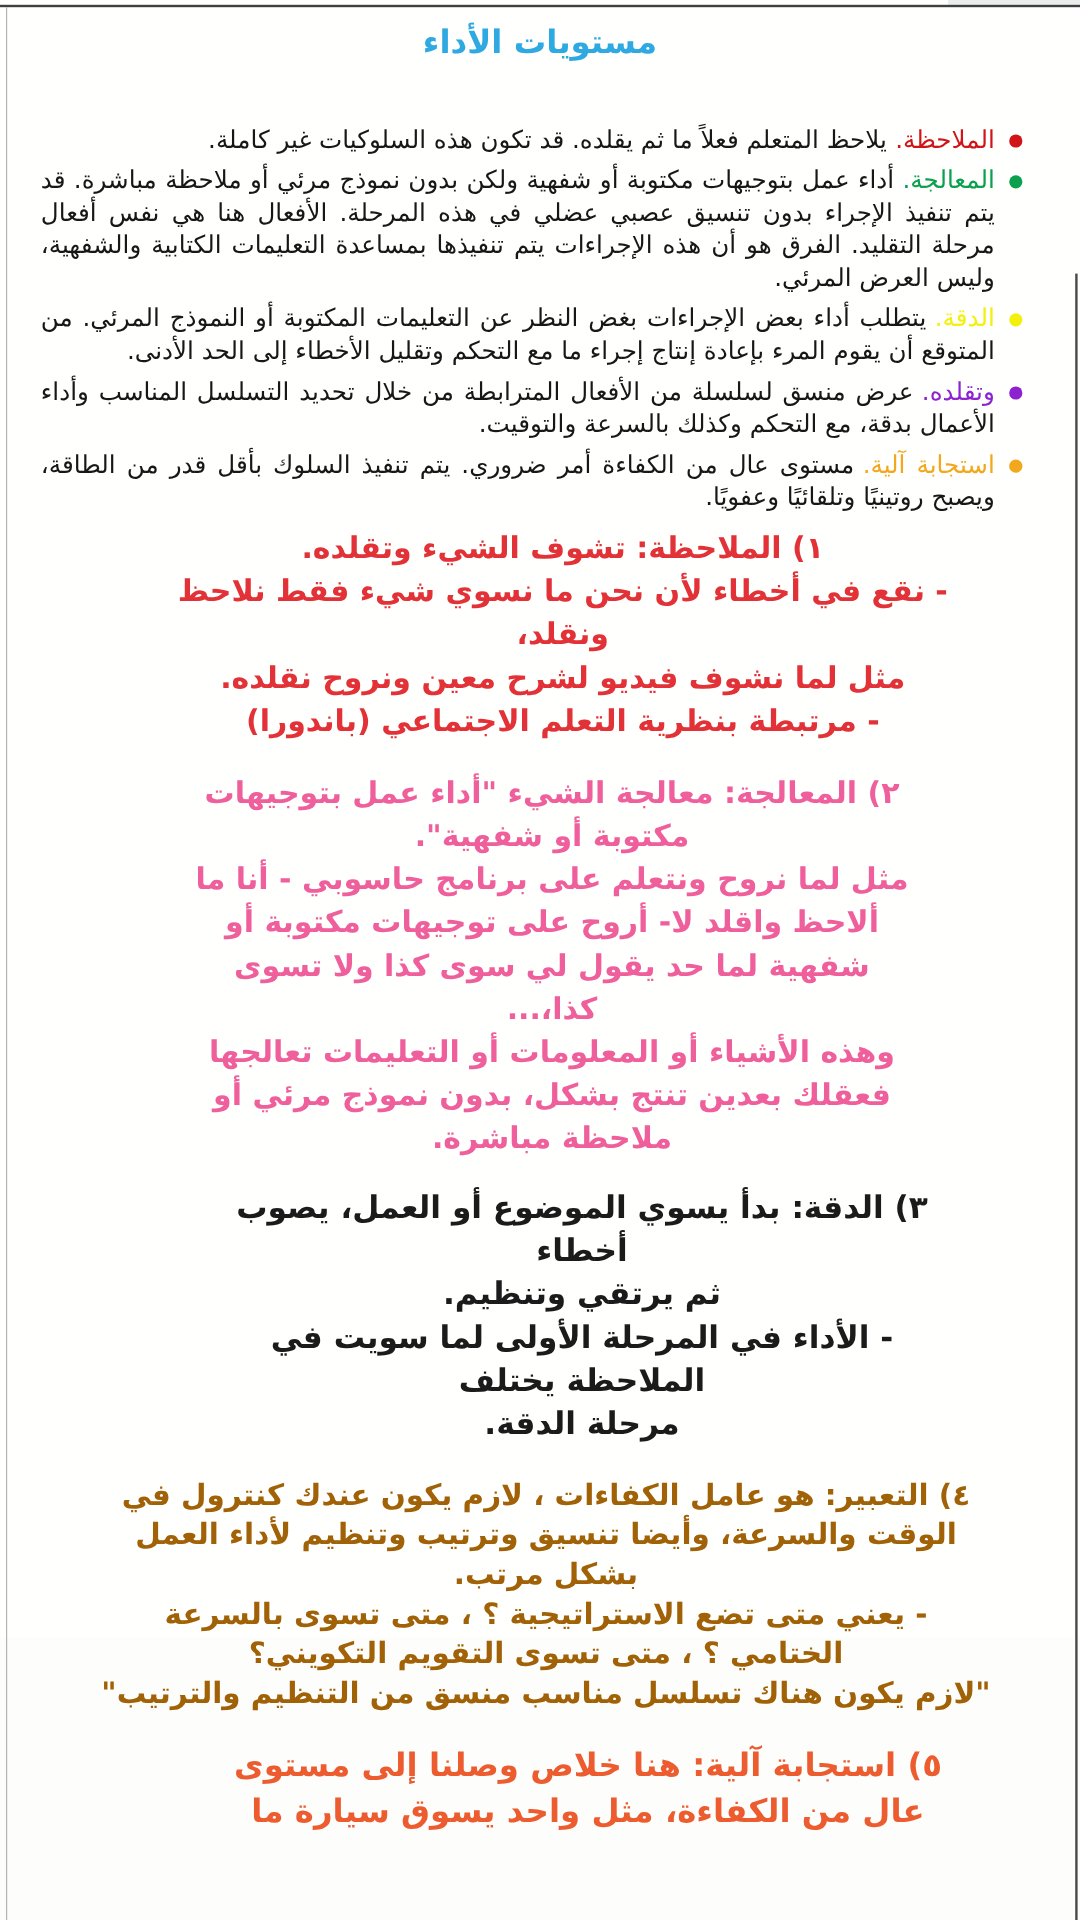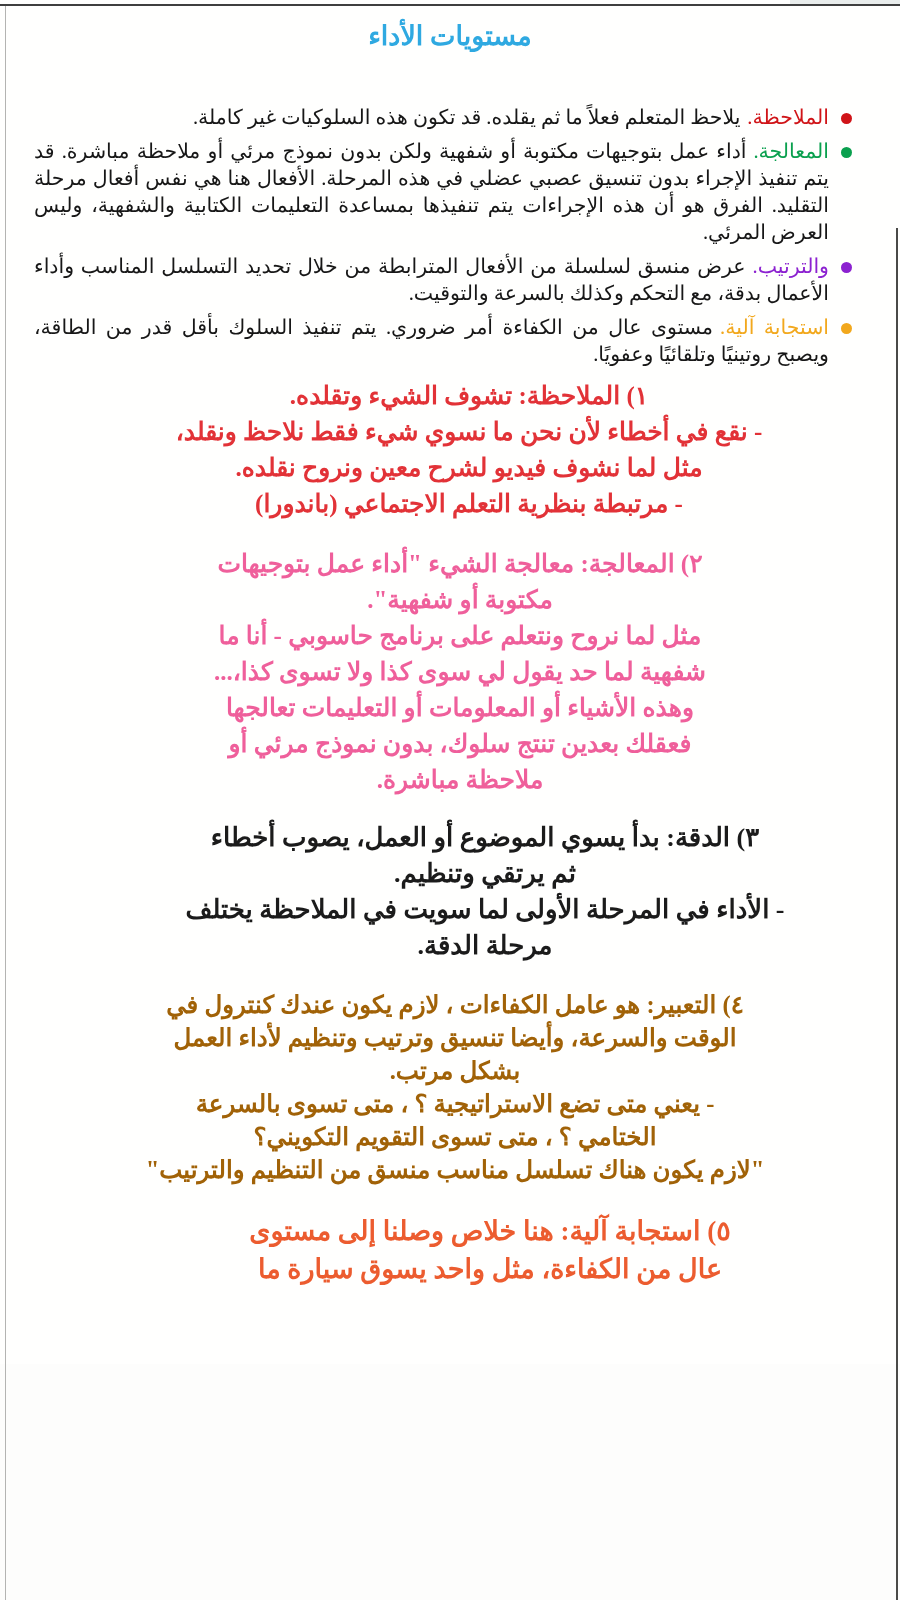--- a/index.html
+++ b/index.html
@@ -1,21 +1,21 @@
 <!DOCTYPE html>
 <html lang="ar" dir="rtl"><head>
 <meta charset="utf-8">
 <style>
   html,body{margin:0;padding:0;}
   body{
     width:900px;height:1600px;overflow:hidden;background:#fdfdfc;
     font-family:"DejaVu Sans",sans-serif;
     position:relative;
   }
-  .page{width:900px;height:1364px;position:relative;background:#fffffe;font-family:Liberation Serif, serif;}
+  .page{width:900px;height:1364px;position:relative;background:#fffffe;}
   
   .scan-top{position:absolute;top:4px;left:0;width:900px;height:2px;background:#3f3f3f;}
   .scan-top-right{position:absolute;top:0;right:0;width:110px;height:4px;background:#e9edec;}
   .scan-left{position:absolute;top:6px;left:5px;width:1px;height:1594px;background:#b4b4b2;}
   .scan-right{position:absolute;top:228px;right:2px;width:2px;height:1372px;background:#4a4a48;}
 
   .content{position:relative;padding:16px 34px 0 34px;}
 
   h1.title{
     margin:4px 0 0 0;text-align:center;
@@ -65,43 +65,48 @@
     <ul class="levels">
       <li>
         <span class="dot" style="background-color: rgb(208, 20, 24);"></span>
         <p class="li-text"><span class="term" style="color: rgb(208, 20, 24);">الملاحظة.</span><span>يلاحظ المتعلم فعلاً ما ثم يقلده. قد تكون هذه السلوكيات غير كاملة.</span></p>
       </li>
       <li>
         <span class="dot" style="background-color: rgb(10, 160, 78);"></span>
         <p class="li-text"><span class="term" style="color: rgb(10, 160, 78);">المعالجة.</span><span>أداء عمل بتوجيهات مكتوبة أو شفهية ولكن بدون نموذج مرئي أو ملاحظة مباشرة. قد يتم تنفيذ الإجراء بدون تنسيق عصبي عضلي في هذه المرحلة. الأفعال هنا هي نفس أفعال مرحلة التقليد. الفرق هو أن هذه الإجراءات يتم تنفيذها بمساعدة التعليمات الكتابية والشفهية، وليس العرض المرئي.</span></p>
       </li>
       <li>
+        <span class="dot" style="background-color: rgb(243, 240, 13);"></span>
+        <p class="li-text"><span class="term" style="color: rgb(243, 240, 13);">الدقة.</span><span>يتطلب أداء بعض الإجراءات بغض النظر عن التعليمات المكتوبة أو النموذج المرئي. من المتوقع أن يقوم المرء بإعادة إنتاج إجراء ما مع التحكم وتقليل الأخطاء إلى الحد الأدنى.</span></p>
+      </li>
+      <li>
         <span class="dot" style="background-color: rgb(140, 34, 208);"></span>
-        <p class="li-text"><span class="term" style="color: rgb(140, 34, 208);">والترتيب.</span><span>عرض منسق لسلسلة من الأفعال المترابطة من خلال تحديد التسلسل المناسب وأداء الأعمال بدقة، مع التحكم وكذلك بالسرعة والتوقيت.</span></p>
+        <p class="li-text"><span class="term" style="color: rgb(140, 34, 208);">وتقلده.</span><span>عرض منسق لسلسلة من الأفعال المترابطة من خلال تحديد التسلسل المناسب وأداء الأعمال بدقة، مع التحكم وكذلك بالسرعة والتوقيت.</span></p>
       </li>
       <li>
         <span class="dot" style="background-color: rgb(242, 168, 29);"></span>
         <p class="li-text"><span class="term" style="color: rgb(242, 168, 29);">استجابة آلية.</span><span>مستوى عال من الكفاءة أمر ضروري. يتم تنفيذ السلوك بأقل قدر من الطاقة، ويصبح روتينيًا وتلقائيًا وعفويًا.</span></p>
       </li>
     </ul>
 
     <section class="note note-1" style="color: rgb(226, 50, 55);">
       <div class="nline">١) الملاحظة: تشوف الشيء وتقلده.</div>
       <div class="nline">- نقع في أخطاء لأن نحن ما نسوي شيء فقط نلاحظ ونقلد،</div>
       <div class="nline">مثل لما نشوف فيديو لشرح معين ونروح نقلده.</div>
       <div class="nline">- مرتبطة بنظرية التعلم الاجتماعي (باندورا)</div>
     </section>
 
     <section class="note note-2" style="color: rgb(239, 95, 155);">
       <div class="nline">٢) المعالجة: معالجة الشيء "أداء عمل بتوجيهات</div>
       <div class="nline">مكتوبة أو شفهية".</div>
       <div class="nline">مثل لما نروح ونتعلم على برنامج حاسوبي - أنا ما</div>
+      <div class="nline">ألاحظ واقلد لا- أروح على توجيهات مكتوبة أو</div>
       <div class="nline">شفهية لما حد يقول لي سوى كذا ولا تسوى كذا،...</div>
       <div class="nline">وهذه الأشياء أو المعلومات أو التعليمات تعالجها</div>
-      <div class="nline">فعقلك بعدين تنتج سلوك، بدون نموذج مرئي أو</div>
+      <div class="nline">فعقلك بعدين تنتج بشكل، بدون نموذج مرئي أو</div>
       <div class="nline">ملاحظة مباشرة.</div>
     </section>
 
     <section class="note note-3" style="color: rgb(27, 27, 27);">
       <div class="nline">٣) الدقة: بدأ يسوي الموضوع أو العمل، يصوب أخطاء</div>
       <div class="nline">ثم يرتقي وتنظيم.</div>
       <div class="nline">- الأداء في المرحلة الأولى لما سويت في الملاحظة يختلف</div>
       <div class="nline">مرحلة الدقة.</div>
     </section>
 

